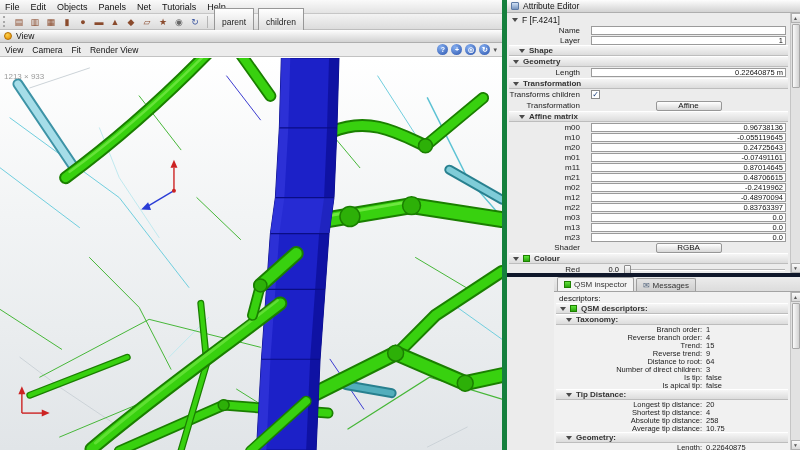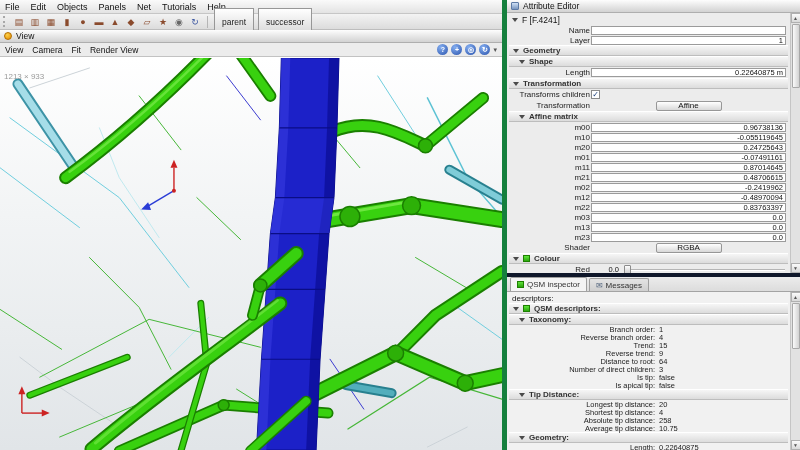--- a/index.html
+++ b/index.html
@@ -31,42 +31,42 @@
 
   .viewport{position:relative;flex:1;background:linear-gradient(180deg,#ffffff 0%,#f2f4f5 40%,#e1e5e8 100%);overflow:hidden;border-top:1px solid #fff;}
   .size-label{position:absolute;top:14px;left:4px;font-size:8px;color:#9a9a9a;z-index:2;}
   .scene{position:absolute;left:0;top:0;width:100%;height:100%;}
 
   .attr-panel{height:277px;display:flex;flex-direction:column;border-bottom:4px solid #0f172a;background:#ececec;}
   .attr-body{position:relative;flex:1;padding:1px 12px 0 2px;overflow:hidden;}
   .obj-header{height:11px;display:flex;align-items:center;gap:4px;font-size:8.5px;padding:0 3px;}
   .attr-row{display:flex;align-items:center;height:11px;}
   .attr-row.small{height:10px;}
-  .attr-label{width:82px;text-align:right;padding-right:1px;font-size:8px;color:#222;}
+  .attr-label{width:82px;text-align:right;padding-right:11px;font-size:8px;color:#222;}
   .attr-value{flex:1;display:flex;align-items:center;padding-right:2px;}
   .text-input{flex:1;height:9px;background:#fff;border:1px solid #9b9b9b;font-size:7.5px;display:flex;align-items:center;justify-content:flex-end;padding:0 2px;color:#111;}
   .mini-btn{margin:0 auto;height:10px;min-width:66px;display:flex;align-items:center;justify-content:center;font-size:8px;background:linear-gradient(#ffffff,#d8d8d8);border:1px solid #979797;border-radius:2px;}
   .checkbox{width:9px;height:9px;background:#fff;border:1px solid #8a8a8a;font-size:8px;line-height:8px;display:flex;align-items:center;justify-content:center;color:#1a3d7c;}
   .sec-header{height:11px;display:flex;align-items:center;gap:4px;padding:0 4px;background:linear-gradient(#f6f6f6,#dcdcdc);border-top:1px solid #ffffff;border-bottom:1px solid #bdbdbd;font-size:8px;font-weight:bold;color:#333;}
   .sec-header.sub{padding-left:10px;}
   .tri{width:0;height:0;border-left:3.5px solid transparent;border-right:3.5px solid transparent;border-top:4px solid #4a4a4a;}
   .swatch{width:7px;height:7px;background:linear-gradient(#5fe53a,#2aa60d);border:1px solid #1d8000;}
   .slider{flex:1;height:11px;position:relative;margin:0 3px;}
   .slider-track{position:absolute;left:0;right:0;top:5px;height:2px;background:#b5b5b5;border-bottom:1px solid #fff;}
   .slider-thumb{position:absolute;left:0;top:1px;width:7px;height:9px;background:linear-gradient(#fdfdfd,#cfcfcf);border:1px solid #8b8b8b;border-radius:1px;}
   .red-val{width:30px;height:9px;font-size:7.5px;display:flex;align-items:center;justify-content:flex-end;padding:0 2px;}
 
   .scrollbar{position:absolute;top:0;right:0;width:10px;bottom:0;background:#e2e2e2;border-left:1px solid #c5c5c5;display:flex;flex-direction:column;align-items:center;}
   .sb-btn{width:10px;height:10px;font-size:5px;display:flex;align-items:center;justify-content:center;color:#555;background:linear-gradient(#fbfbfb,#d9d9d9);border:1px solid #b0b0b0;}
   .sb-btn.down{margin-top:auto;}
   .sb-thumb{width:8px;margin-top:1px;background:linear-gradient(90deg,#fafafa,#d2d2d2);border:1px solid #a8a8a8;border-radius:1px;}
   .thumb-attr{height:64px;}
   .thumb-qsm{height:46px;}
 
-  .qsm-panel{flex:1;display:flex;flex-direction:column;background:#ececec;min-height:0;}
+  .qsm-panel{flex:1;display:flex;flex-direction:column;background:#ececec;min-height:0;margin-left:47px;}
   .tabs{height:15px;display:flex;align-items:flex-end;padding:2px 3px 0;gap:2px;background:linear-gradient(#ececec,#dcdcdc);border-bottom:1px solid #a3a3a3;}
   .tab{height:13px;display:flex;align-items:center;gap:3px;padding:0 6px;font-size:8px;border:1px solid #9f9f9f;border-bottom:none;border-radius:2px 2px 0 0;background:linear-gradient(#e4e4e4,#cfcfcf);color:#333;}
   .tab.active{background:#f4f4f4;height:14px;}
   .tab-icon-green{width:7px;height:7px;background:linear-gradient(#62e03c,#2aa60d);border:1px solid #1d8000;}
   .tab-icon-msg{font-size:8px;color:#55677f;line-height:7px;}
   .qsm-body{position:relative;flex:1;background:#f1f1f1;padding:1px 12px 0 2px;overflow:hidden;}
   .desc-label{height:10px;display:flex;align-items:center;font-size:8px;padding:0 3px;}
   .qsm-row{display:flex;height:8px;align-items:center;font-size:7.5px;}
   .qsm-label{width:150px;text-align:right;padding-right:4px;color:#222;}
   .qsm-value{color:#222;}
@@ -97,21 +97,21 @@
       <span class="tb-icon">●</span>
       <span class="tb-icon">▬</span>
       <span class="tb-icon">▲</span>
       <span class="tb-icon">◆</span>
       <span class="tb-icon">▱</span>
       <span class="tb-icon">★</span>
       <span class="tb-icon tint-gray">◉</span>
       <span class="tb-icon tint-blue">↻</span>
       <span class="tb-sep"></span>
       <span class="tb-btn">parent</span>
-      <span class="tb-btn">successor</span>
+      <span class="tb-btn">children</span>
     </div>
 
     <div class="panel-header">
       <span class="view-ph-icon"></span>
       <span>View</span>
     </div>
 
     <div class="view-menubar">
       <span class="menu-item">View</span>
       <span class="menu-item">Camera</span>
@@ -254,27 +254,27 @@
               <span class="text-input"></span>
             </span>
         </div>
         <div class="attr-row small">
           <span class="attr-label">Layer</span>
           <span class="attr-value">
               <span class="text-input">1</span>
             </span>
         </div>
 
+        <div class="sec-header sub">
+          <span class="tri"></span>
+          <span>Shape</span>
+        </div>
         <div class="sec-header">
           <span class="tri"></span>
           <span>Geometry</span>
-        </div>
-        <div class="sec-header sub">
-          <span class="tri"></span>
-          <span>Shape</span>
         </div>
         <div class="attr-row">
           <span class="attr-label">Length</span>
           <span class="attr-value">
               <span class="text-input">0.22640875 m</span>
             </span>
         </div>
 
         <div class="sec-header">
           <span class="tri"></span>

